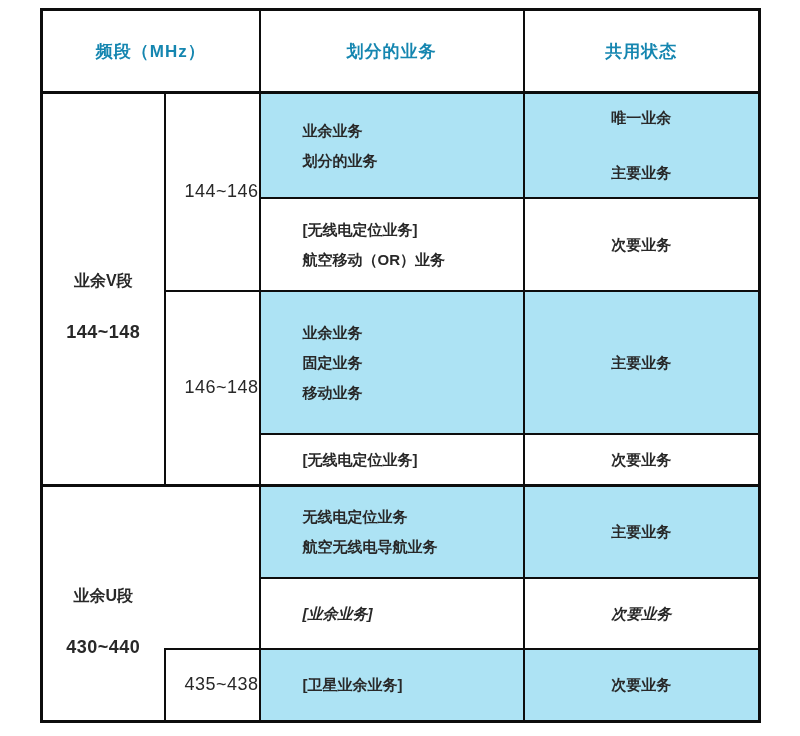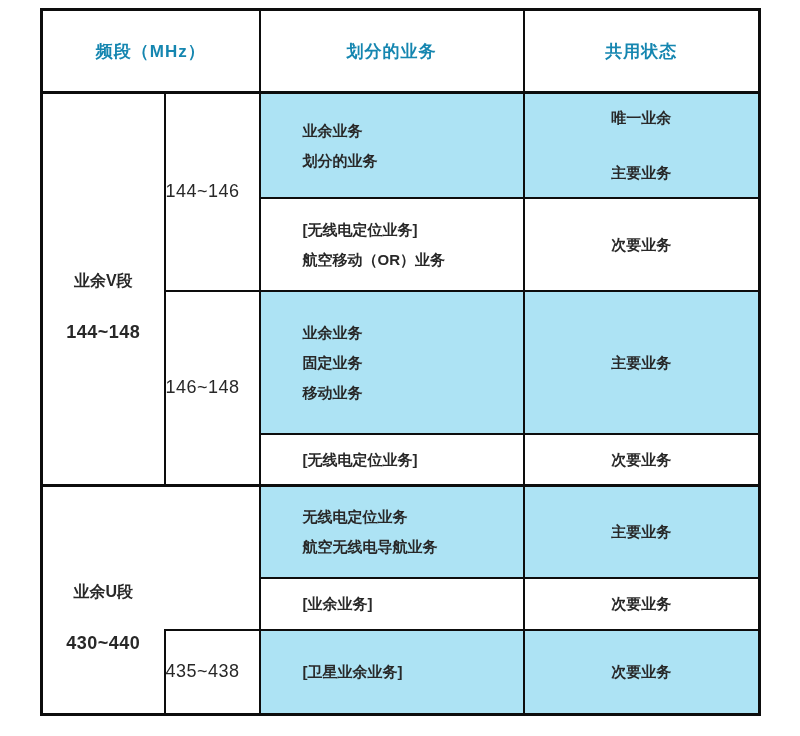--- a/index.html
+++ b/index.html
@@ -40,43 +40,43 @@
   
   td.merge-right { border-right: none; }
   td.ghost { border-left: none; border-bottom: none; background: #ffffff; }
 
   td.hl { background: var(--hl); }
 
   .stack { display: flex; flex-direction: column; align-items: center; gap: 30px; margin-top: 36px; }
   .band-name { font-size: 16px; font-weight: 700; }
   .band-range { font-size: 18px; font-weight: 700; letter-spacing: 0.5px; }
   td.range-cell {
-    text-align: left;
+    text-align: right;
     font-size: 18px;
     font-weight: 400;
     letter-spacing: 0.5px;
   }
   td.services { padding-left: 42px; }
   td.services .lines {
     display: flex; flex-direction: column; align-items: flex-start; gap: 7px;
   }
   td.status { text-align: center; }
   td.status .lines {
     display: flex; flex-direction: column; align-items: center; gap: 32px;
   }
   .svc, .sts { font-size: 15px; font-weight: 700; line-height: 23px; }
 
   tr.r-head   { height: 83px; }
   tr.r1 { height: 105px; }
   tr.r2 { height: 93px; }
   tr.r3 { height: 143px; }
   tr.r4 { height: 52px; }
   tr.r5 { height: 92px; }
-  tr.r6 { height: 52px; }
-  tr.r7 { height: 85px; }
+  tr.r6 { height: 71px; font-style: italic; }
+  tr.r7 { height: 73px; }
 </style>
 </head>
 <body>
 
 <table class="alloc">
   <colgroup>
     <col class="c1">
       <col class="c2">
       <col class="c3">
       <col class="c4">

